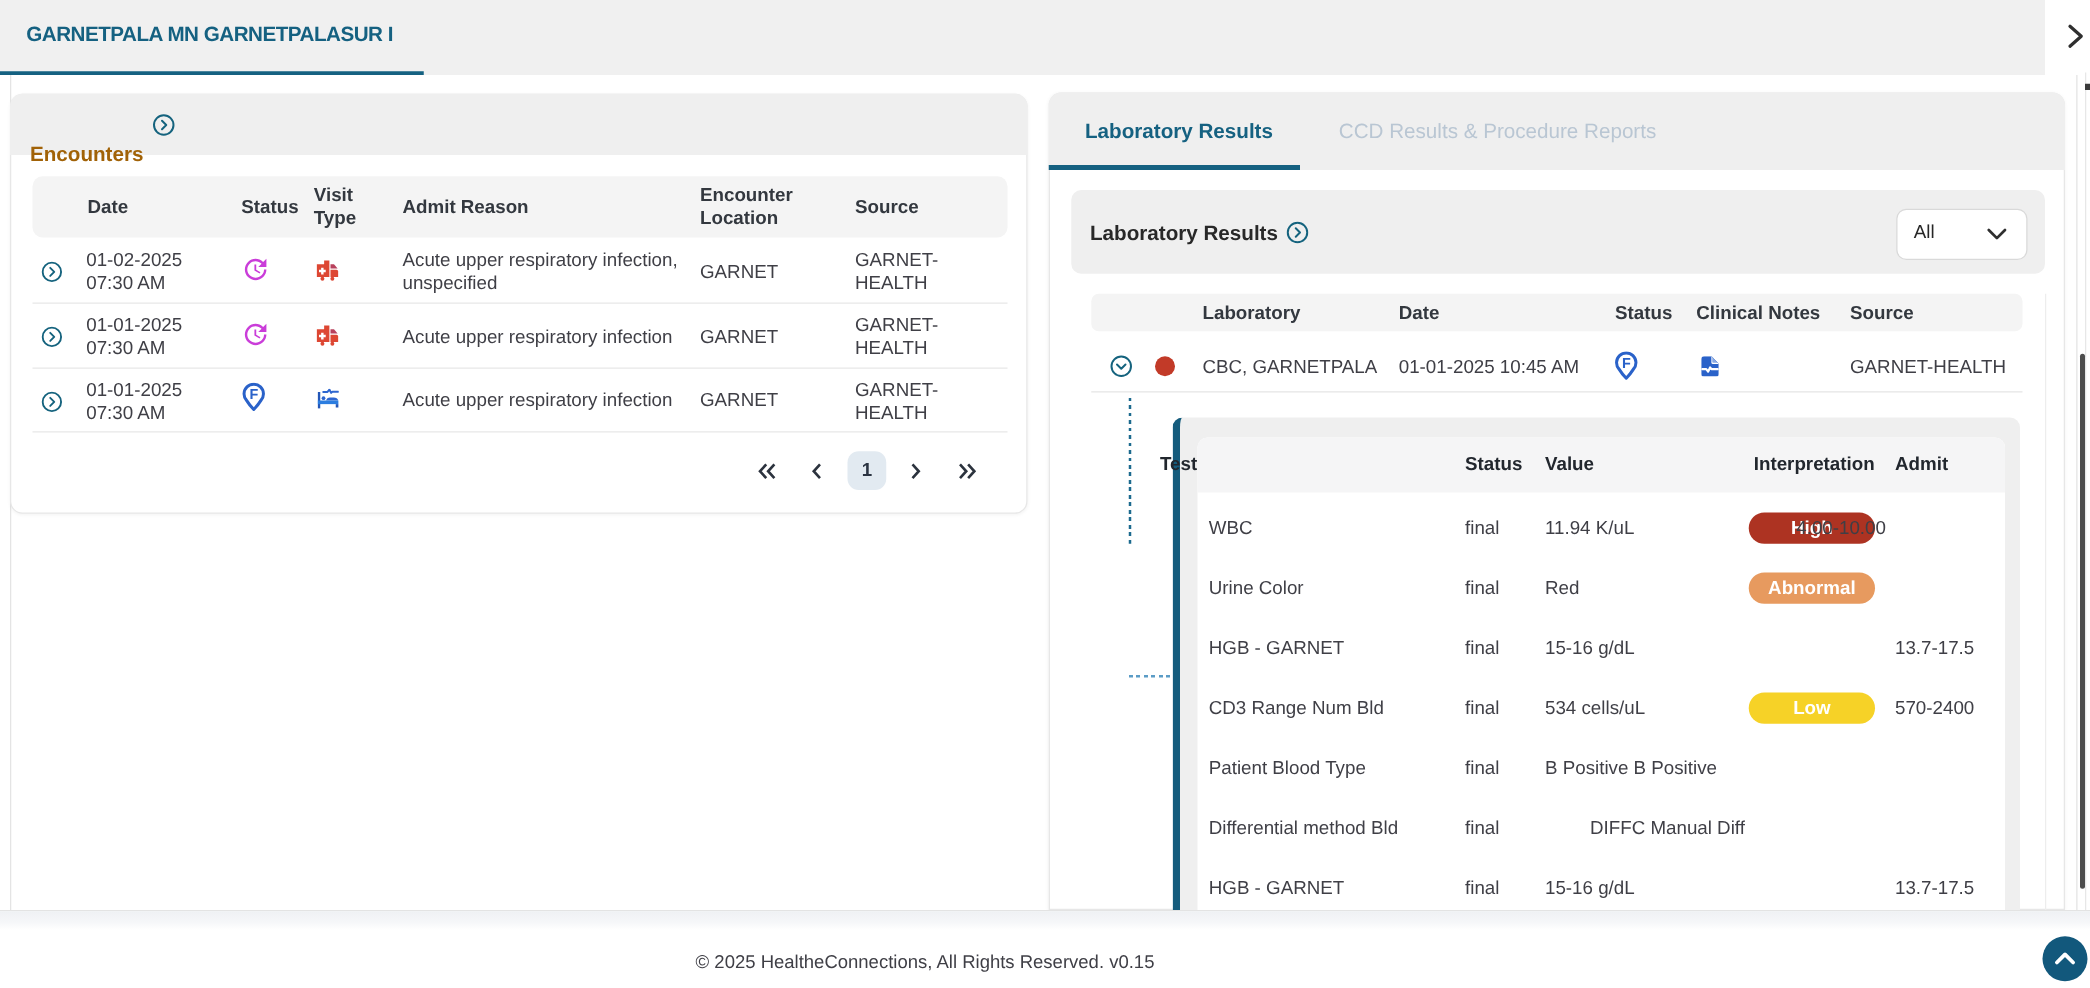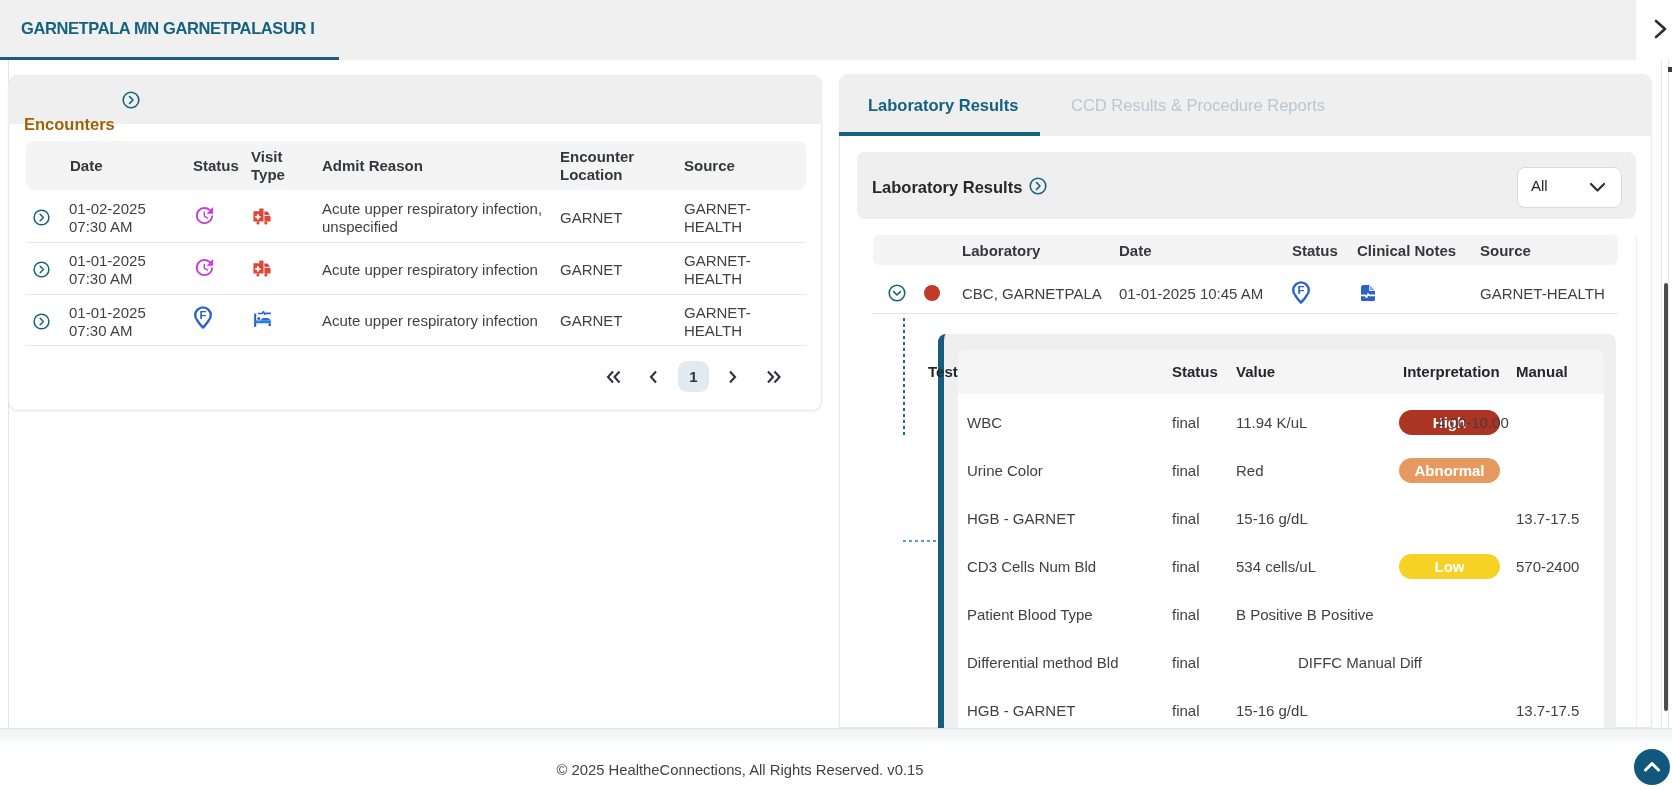--- a/index.html
+++ b/index.html
@@ -221,51 +221,51 @@
 
 <div class="abs" id="dashv"></div>
 <div class="abs" id="dashh"></div>
 <div class="abs" id="exp"></div>
 <div class="abs" id="exptbl"></div>
 <div class="abs" id="expthead"></div>
 <div class="abs th17" style="left:928px;top:363px">Test</div>
 <div class="abs th17" style="left:1172px;top:363px">Status</div>
 <div class="abs th17" style="left:1236px;top:363px">Value</div>
 <div class="abs th17" style="left:1403px;top:363px">Interpretation</div>
-<div class="abs th17" style="left:1516px;top:363px">Manual</div>
+<div class="abs th17" style="left:1516px;top:363px">Admit</div>
 
 <div class="abs t16" style="left:967px;top:414px">WBC</div>
 <div class="abs t16" style="left:1172px;top:414px">final</div>
 <div class="abs t16" style="left:1236px;top:414px">11.94 K/uL</div>
 <div class="abs pill" style="left:1399px;top:410px;background:#ad3322">High</div>
 <div class="abs t16" style="left:1437px;top:414px">4.00-10.00</div>
 
 <div class="abs t16" style="left:967px;top:462px">Urine Color</div>
 <div class="abs t16" style="left:1172px;top:462px">final</div>
 <div class="abs t16" style="left:1236px;top:462px">Red</div>
 <div class="abs pill" style="left:1399px;top:458px;background:#e79a5f">Abnormal</div>
 
 <div class="abs t16" style="left:967px;top:510px">HGB - GARNET</div>
 <div class="abs t16" style="left:1172px;top:510px">final</div>
 <div class="abs t16" style="left:1236px;top:510px">15-16 g/dL</div>
 <div class="abs t16" style="left:1516px;top:510px">13.7-17.5</div>
 
-<div class="abs t16" style="left:967px;top:558px">CD3 Cells Num Bld</div>
+<div class="abs t16" style="left:967px;top:558px">CD3 Range Num Bld</div>
 <div class="abs t16" style="left:1172px;top:558px">final</div>
 <div class="abs t16" style="left:1236px;top:558px">534 cells/uL</div>
 <div class="abs pill" style="left:1399px;top:554px;background:#f6d227">Low</div>
 <div class="abs t16" style="left:1516px;top:558px">570-2400</div>
 
 <div class="abs t16" style="left:967px;top:606px">Patient Blood Type</div>
 <div class="abs t16" style="left:1172px;top:606px">final</div>
 <div class="abs t16" style="left:1236px;top:606px">B Positive B Positive</div>
 
 <div class="abs t16" style="left:967px;top:654px">Differential method Bld</div>
 <div class="abs t16" style="left:1172px;top:654px">final</div>
-<div class="abs t16" style="left:1298px;top:654px">DIFFC Manual Diff</div>
+<div class="abs t16" style="left:1272px;top:654px">DIFFC Manual Diff</div>
 
 <div class="abs t16" style="left:967px;top:702px">HGB - GARNET</div>
 <div class="abs t16" style="left:1172px;top:702px">final</div>
 <div class="abs t16" style="left:1236px;top:702px">15-16 g/dL</div>
 <div class="abs t16" style="left:1516px;top:702px">13.7-17.5</div>
 
 <div class="abs" id="footer"></div>
 <div class="abs" id="footer-grad"></div>
 <div class="abs" id="footer-text">© 2025 HealtheConnections, All Rights Reserved. v0.15</div>
 

